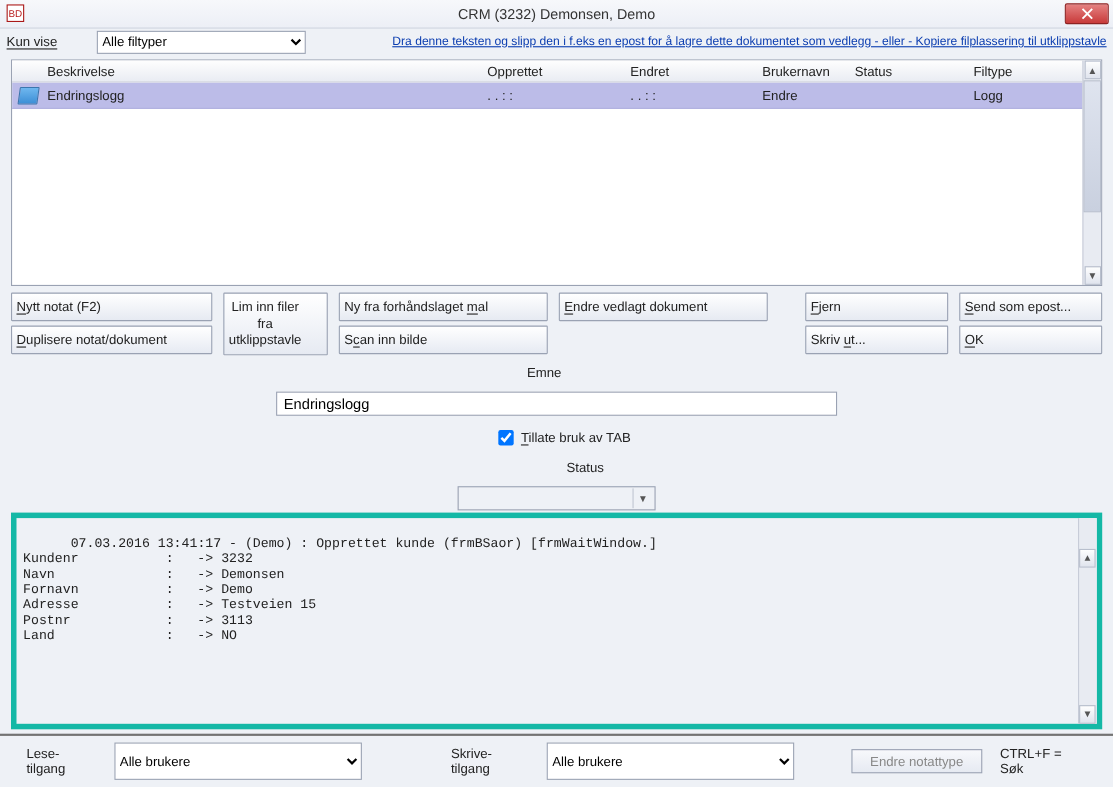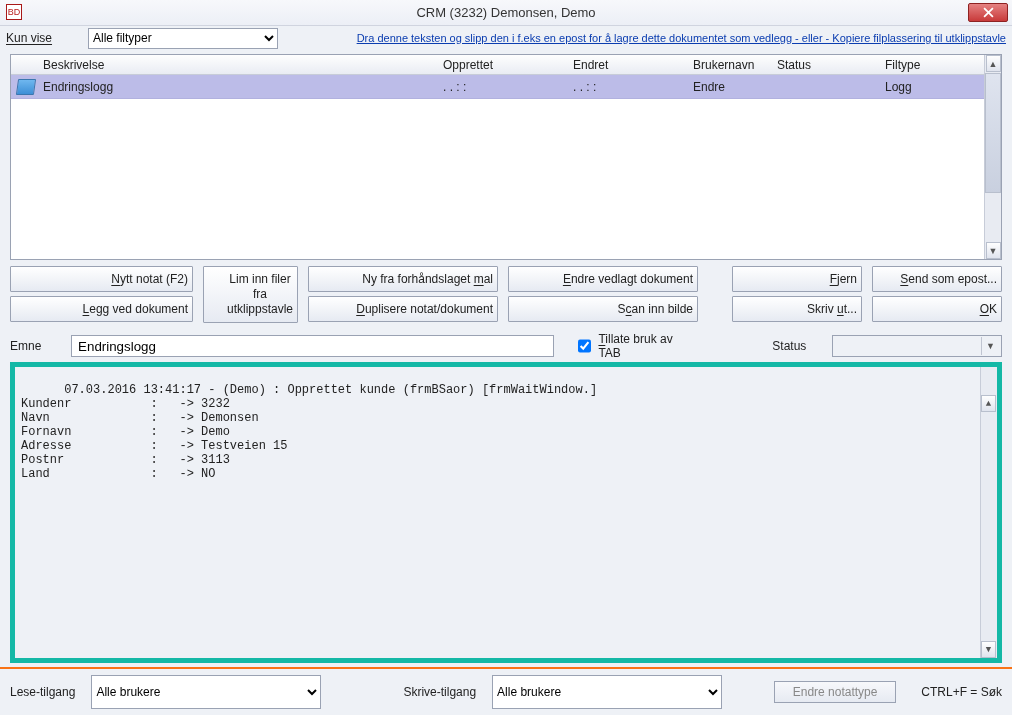--- a/index.html
+++ b/index.html
@@ -39,39 +39,39 @@
   .grow { display:flex; height:24px; background:#bcbce8; border-bottom:1px solid #b1b1df; }
   .fileicon { width:18px; height:16px; background:linear-gradient(#6fb7ef,#3d8fd6); border:1px solid #3a76ae;
     transform:skewX(-8deg); border-radius:1px; }
   .gscroll { position:absolute; right:0; top:0; bottom:0; width:17px; background:#e8ebf2; border-left:1px solid #c7ccd8; }
   .gscroll .arrow { width:15px; height:17px; background:linear-gradient(#fefefe,#e0e4ee); border:1px solid #b8bfcd;
     display:flex; align-items:center; justify-content:center; font-size:9px; color:#555; margin:0 auto; }
   .gscroll .thumb { position:absolute; top:18px; left:0; right:0; height:120px; background:linear-gradient(#dfe4ef,#c9d0df); border:1px solid #b8bfcd; }
   .buttonbar { display:grid; grid-template-columns: 183px 95px 190px 190px 1fr 130px 130px;
     grid-auto-rows:26px; gap:4px 10px; padding:4px 10px 6px 10px; }
   .btn { background:linear-gradient(#ffffff,#e6eaf2); border:1px solid #9aa2b3; border-radius:1px;
-    font-size:12px; display:flex; align-items:center; justify-content:flex-end; cursor:pointer;
+    font-size:12px; display:flex; align-items:center; justify-content:flex-start; cursor:pointer;
     white-space:nowrap; padding:0 4px; }
   .btn.tall { grid-row: span 2; height:57px; white-space:pre-line; text-align:center; line-height:1.25; }
   .gridgap { grid-column:5; }
-  .emnerow { padding:4px 10px 2px 10px; gap:10px; }
+  .emnerow { padding:4px 10px 2px 10px; gap:10px;flex-direction:column; }
   .emnerow .lbl { width:54px; }
   .emnerow input.emne { width:510px; height:22px; border:1px solid #9aa2b3; padding:0 6px; background:#fff; }
   .chk { display:inline-flex; align-items:center; gap:4px; margin-left:10px; }
   .chk input { width:14px; height:14px; }
   .emnerow .lblstatus { width:52px; margin-left:70px; }
   .emnerow .statusdrop { width:180px; height:22px; border:1px solid #9aa2b3; background:#eef1f6;
     display:flex; align-items:center; justify-content:flex-end; padding-right:2px; }
   .emnerow .statusdrop .ddbtn { width:18px; height:18px; border-left:1px solid #c0c5d1; display:flex; align-items:center; justify-content:center; font-size:9px; color:#555; }
   .logwrap { padding:0 10px 4px 10px; flex:1; display:flex; }
   .logarea { flex:1; border:5px solid #14b8a6; background:#eef1f6; font-family:"Courier New", monospace;
     font-size:12px; line-height:14px; white-space:pre; padding:2px 6px; position:relative; }
   .logscroll { position:absolute; right:0; top:0; bottom:0; width:17px; background:#e8ebf2; border-left:1px solid #c7ccd8; }
   .logscroll .arrow { width:15px; height:17px; background:linear-gradient(#fefefe,#e0e4ee); border:1px solid #b8bfcd; display:flex; align-items:center; justify-content:center; font-size:9px; color:#555; }
-  .bottom { padding:6px 10px; gap:16px; border-top:2px solid #f97316; }
+  .bottom { padding:6px 24px; gap:16px; border-top:2px solid #737373; }
   .bottom .lbl { }
   .bottom select { height:34px; border:1px solid #9aa2b3; background:#fff; font-size:12px; }
   .bottom .endre { width:122px; height:22px; background:linear-gradient(#f7f8fb,#e6eaf2); border:1px solid #9aa2b3; color:#888; display:flex; align-items:center; justify-content:center; }
   .bottom .hint { margin-left:auto; }
   .u { text-decoration:underline; text-underline-offset:2px; }
 </style>
 </head>
 <body>
 
 <div class="window">
@@ -140,23 +140,20 @@
       </div>
     <div class="gridgap"></div>
     <div class="btn">
         <span><span class="u">F</span>jern</span>
       </div>
     <div class="btn">
         <span><span class="u">S</span>end som epost...</span>
       </div>
 
     <div class="btn">
-        <span><span class="u">L</span>egg ved dokument</span>
-      </div>
-    <div class="btn">
         <span><span class="u">D</span>uplisere notat/dokument</span>
       </div>
     <div class="btn">
         <span>S<span class="u">c</span>an inn bilde</span>
       </div>
     <div class="gridgap"></div>
     <div class="btn">
         <span>Skriv <span class="u">u</span>t...</span>
       </div>
     <div class="btn">

